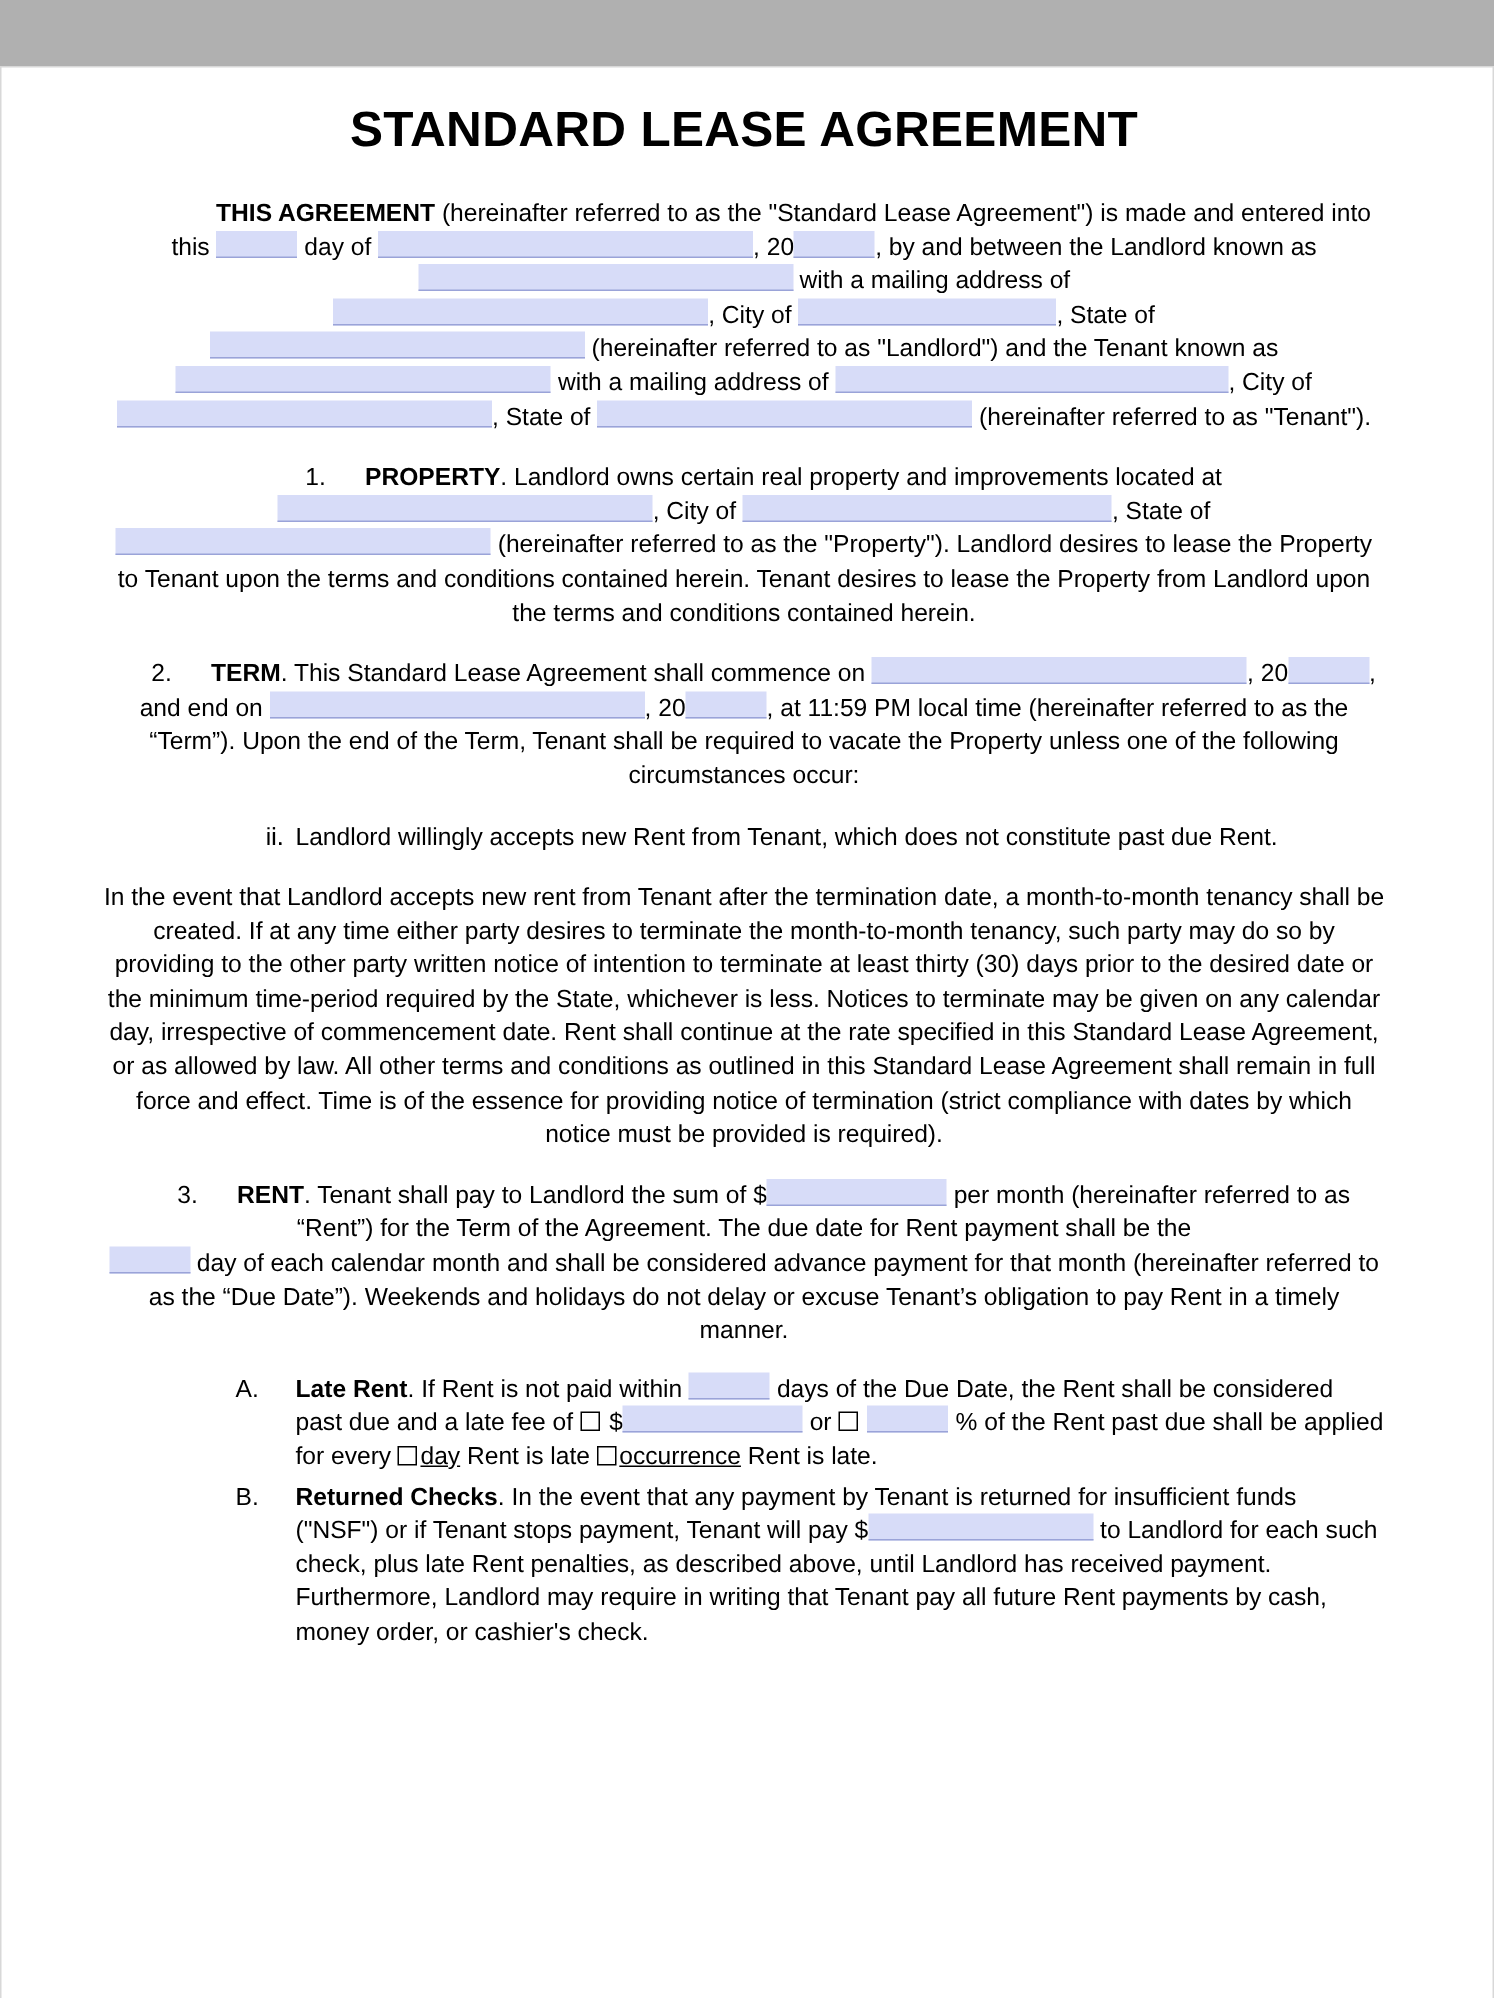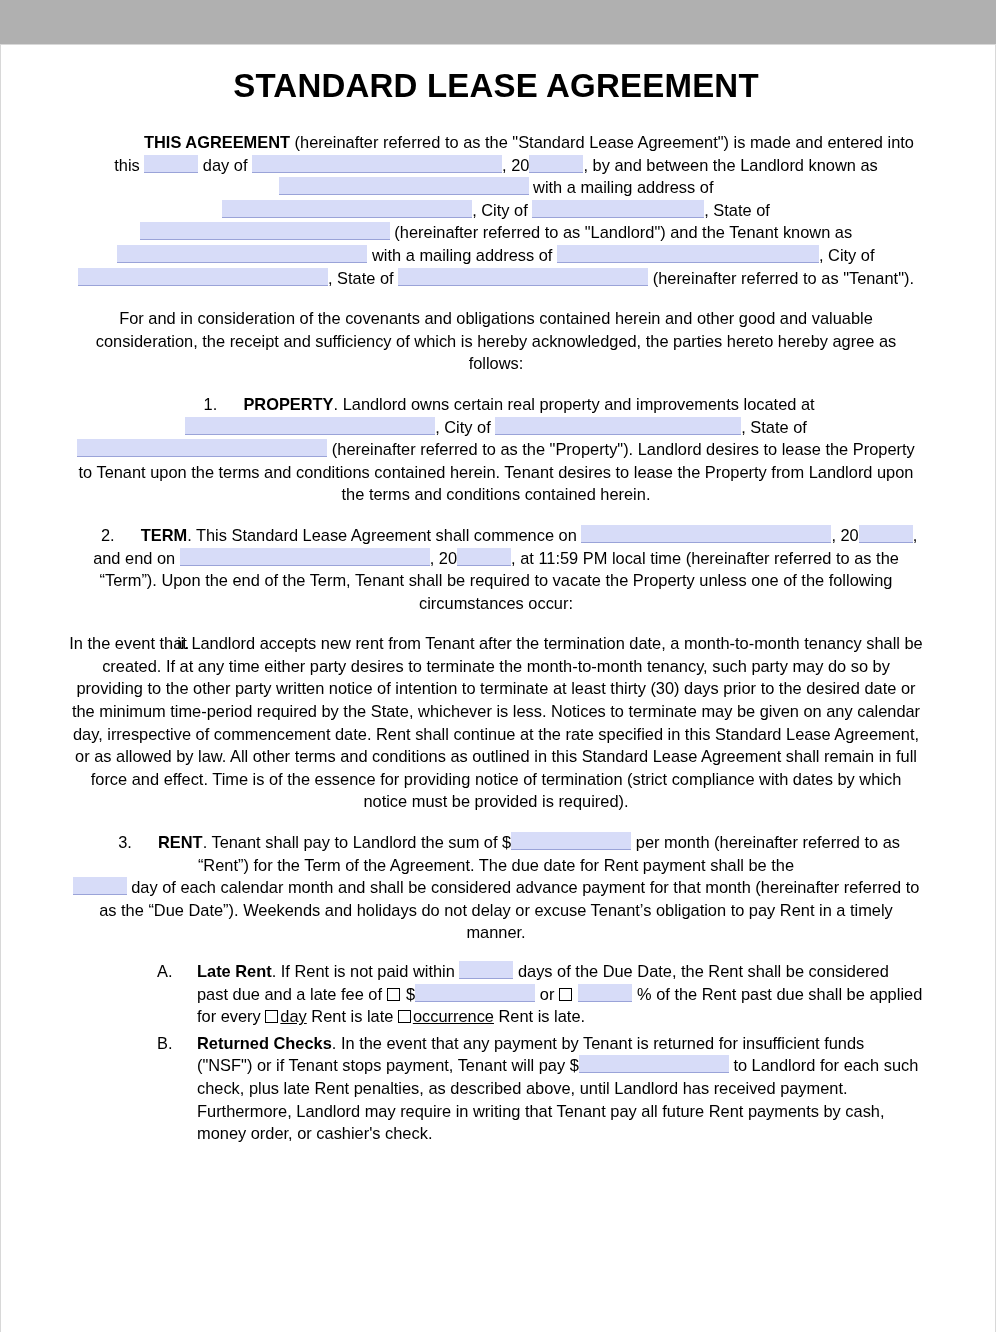--- a/index.html
+++ b/index.html
@@ -148,36 +148,36 @@
 <div class="page">
   <div class="sheet">
     <div class="content">
 
       <h1 class="doc-title">STANDARD LEASE AGREEMENT</h1>
 
       <p class="para indent-first">
         <b>THIS AGREEMENT</b><span> (hereinafter referred to as the "Standard Lease Agreement") is made and entered into this </span><span class="fill f-sm"></span><span> day of </span><span class="fill f-xl"></span><span>, 20</span><span class="fill f-sm"></span><span>, by and between the Landlord known as </span><span class="fill f-xl"></span><span> with a mailing address of </span><br><span class="fill f-xl"></span><span>, City of </span><span class="fill f-lg"></span><span>, State of </span><br><span class="fill f-xl"></span><span> (hereinafter referred to as "Landlord") and the Tenant known as </span><br><span class="fill f-xl"></span><span> with a mailing address of </span><span class="fill f-xxl"></span><span>, City of </span><br><span class="fill f-xl"></span><span>, State of </span><span class="fill f-xl"></span><span> (hereinafter referred to as "Tenant").</span>
       </p>
 
-      <p class="para">For and in consideration of the covenants and obligations contained herein and other good and valuable consideration, the receipt and sufficiency of which is hereby acknowledged, the parties hereto hereby agree as follows:</p>
 
       <p class="para num-item">
         <span class="num-label">1.</span><b>PROPERTY</b><span>. Landlord owns certain real property and improvements located at </span><br><span class="fill f-xl"></span><span>, City of </span><span class="fill f-w246"></span><span>, State of </span><br><span class="fill f-xl"></span><span> (hereinafter referred to as the "Property"). Landlord desires to lease the Property to Tenant upon the terms and conditions contained herein. Tenant desires to lease the Property from Landlord upon the terms and conditions contained herein.</span>
       </p>
 
       <p class="num-item" style="margin-bottom:18px">
         <span class="num-label">2.</span><b>TERM</b><span>. This Standard Lease Agreement shall commence on </span><span class="fill f-xl"></span><span>, 20</span><span class="fill f-sm"></span><span>, and end on </span><span class="fill f-xl"></span><span>, 20</span><span class="fill f-sm"></span><span>, at 11:59 PM local time (hereinafter referred to as the “Term”). Upon the end of the Term, Tenant shall be required to vacate the Property unless one of the following circumstances occur:</span>
       </p>
 
       <ul class="roman-list">
         <li class="roman-item">
           <span class="roman-marker">i.</span>
         </li>
         <li class="roman-item">
           <span class="roman-marker">ii.</span>
+          <span>Landlord willingly accepts new Rent from Tenant, which does not constitute past due Rent.</span>
         </li>
       </ul>
 
       <p class="para">In the event that Landlord accepts new rent from Tenant after the termination date, a month-to-month tenancy shall be created. If at any time either party desires to terminate the month-to-month tenancy, such party may do so by providing to the other party written notice of intention to terminate at least thirty (30) days prior to the desired date or the minimum time-period required by the State, whichever is less. Notices to terminate may be given on any calendar day, irrespective of commencement date. Rent shall continue at the rate specified in this Standard Lease Agreement, or as allowed by law. All other terms and conditions as outlined in this Standard Lease Agreement shall remain in full force and effect. Time is of the essence for providing notice of termination (strict compliance with dates by which notice must be provided is required).</p>
 
       <p class="num-item" style="margin-bottom:16px">
         <span class="num-label">3.</span><b>RENT</b><span>. Tenant shall pay to Landlord the sum of $</span><span class="fill f-w120"></span><span> per month (hereinafter referred to as “Rent”) for the Term of the Agreement. The due date for Rent payment shall be the </span><br><span class="fill f-sm"></span><span> day of each calendar month and shall be considered advance payment for that month (hereinafter referred to as the “Due Date”). Weekends and holidays do not delay or excuse Tenant’s obligation to pay Rent in a timely manner.</span>
       </p>
 
       <ul class="alpha-list">

